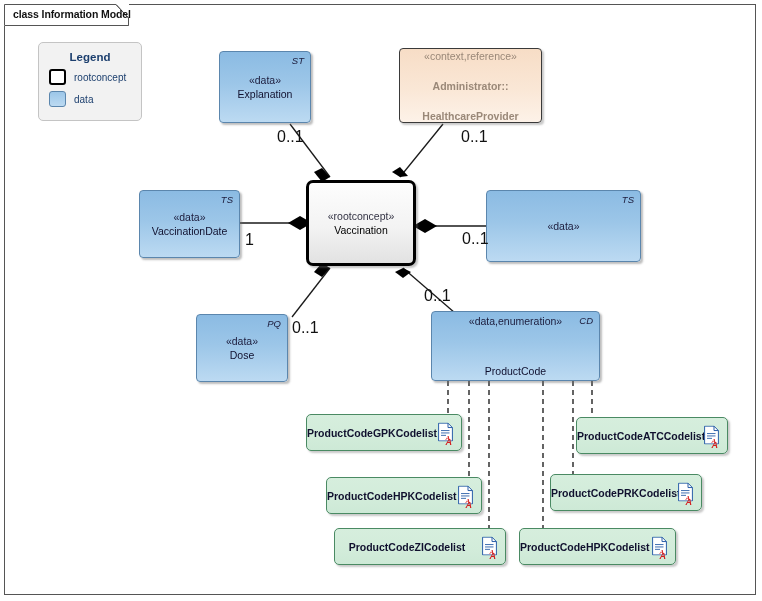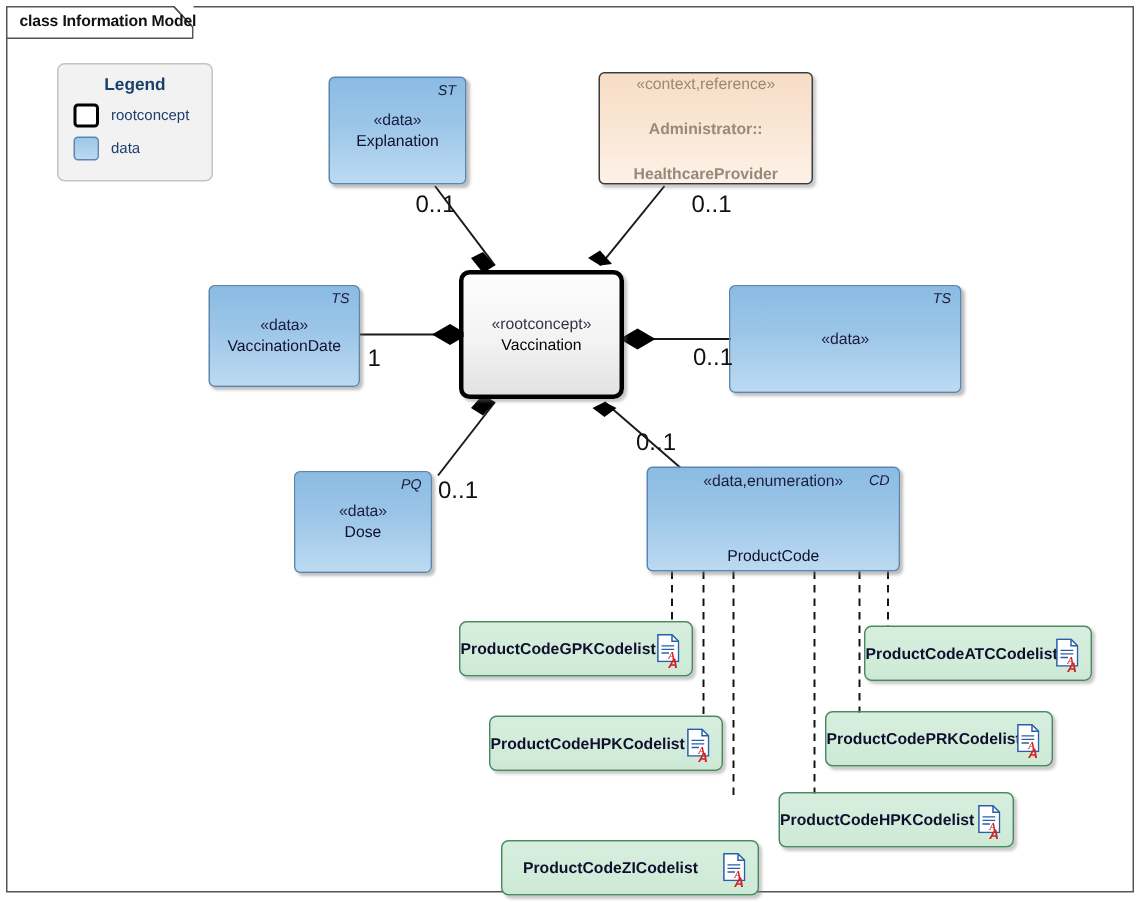--- a/index.html
+++ b/index.html
@@ -353,21 +353,21 @@
       <path d="M0.6,0.6 L10,0.6 L14.4,5 L14.4,18.4 L0.6,18.4 Z" fill="#ffffff" stroke="#2a5fa8" stroke-width="1"></path>
       <path d="M10,0.6 L10,5 L14.4,5" fill="none" stroke="#2a5fa8" stroke-width="1"></path>
       <line x1="3" y1="8" x2="11.5" y2="8" stroke="#2a5fa8" stroke-width="0.9"></line>
       <line x1="3" y1="10.4" x2="11.5" y2="10.4" stroke="#2a5fa8" stroke-width="0.9"></line>
       <line x1="3" y1="12.8" x2="8" y2="12.8" stroke="#2a5fa8" stroke-width="0.9"></line>
       <text x="7.5" y="17" font-size="7" font-style="italic" font-weight="bold" fill="#d42020" font-family="Liberation Serif, serif">A</text>
     </svg>
     <span class="doc-icon-a">A</span>
   </div>
 
-  <div class="node code-node" style="left:334px; top:560px; width:172px; height:37px;padding-left:28px;">
+  <div class="node code-node" style="left:334px; top:528px; width:172px; height:37px;padding-left:28px;">
     <span class="cl-label">ProductCodeZICodelist</span>
     <svg class="doc-icon" viewBox="0 0 15 19">
       <path d="M0.6,0.6 L10,0.6 L14.4,5 L14.4,18.4 L0.6,18.4 Z" fill="#ffffff" stroke="#2a5fa8" stroke-width="1"></path>
       <path d="M10,0.6 L10,5 L14.4,5" fill="none" stroke="#2a5fa8" stroke-width="1"></path>
       <line x1="3" y1="8" x2="11.5" y2="8" stroke="#2a5fa8" stroke-width="0.9"></line>
       <line x1="3" y1="10.4" x2="11.5" y2="10.4" stroke="#2a5fa8" stroke-width="0.9"></line>
       <line x1="3" y1="12.8" x2="8" y2="12.8" stroke="#2a5fa8" stroke-width="0.9"></line>
       <text x="7.5" y="17" font-size="7" font-style="italic" font-weight="bold" fill="#d42020" font-family="Liberation Serif, serif">A</text>
     </svg>
     <span class="doc-icon-a">A</span>

